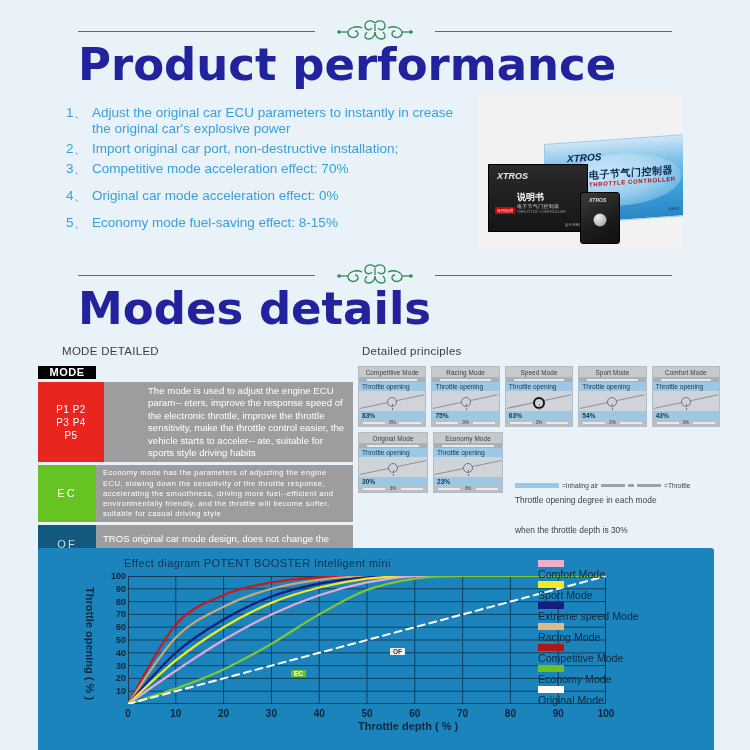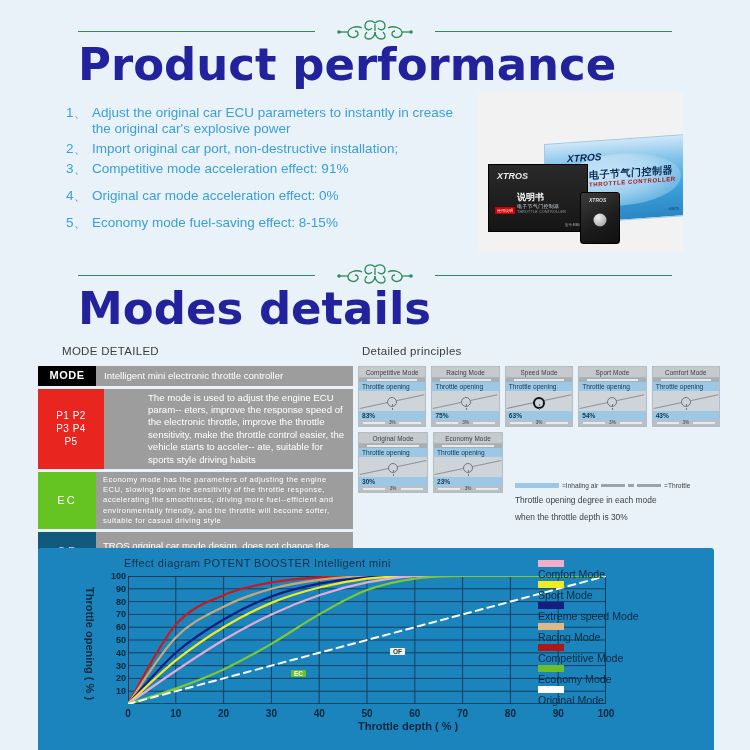--- a/index.html
+++ b/index.html
@@ -217,21 +217,21 @@
     <div class="bl">
       <span class="num">1、</span>
       <span class="txt">Adjust the original car ECU parameters to instantly in crease the original car's explosive power</span>
     </div>
     <div class="bl">
       <span class="num">2、</span>
       <span class="txt">Import original car port, non-destructive installation;</span>
     </div>
     <div class="bl">
       <span class="num">3、</span>
-      <span class="txt">Competitive mode acceleration effect: 91%</span>
+      <span class="txt">Competitive mode acceleration effect: 70%</span>
     </div>
     <div class="bl gap">
       <span class="num">4、</span>
       <span class="txt">Original car mode acceleration effect: 0%</span>
     </div>
     <div class="bl gap">
       <span class="num">5、</span>
       <span class="txt">Economy mode fuel-saving effect: 8-15%</span>
     </div>
   </div>
@@ -280,21 +280,20 @@
   </div>
 
   <div class="h1" id="title2">Modes details</div>
 
   <div class="slabel" id="lbl-mode">MODE DETAILED</div>
   <div class="slabel" id="lbl-principles">Detailed principles</div>
 
   <div class="mtable">
     <div class="mrow r-mode">
       <div class="mkey k-mode">MODE</div>
-      <div class="mval">Intelligent mini electronic throttle controller</div>
     </div>
     <div class="mrow">
       <div class="mkey k-p">
         <span style="white-space:pre-line">P1  P2
 P3  P4
 P5</span>
       </div>
       <div class="mval big">The mode is used to adjust the engine ECU param-- eters, improve the response speed of the electronic throttle, improve the throttle sensitivity, make the throttle control easier, the vehicle starts to acceler-- ate, suitable for sports style driving habits</div>
     </div>
     <div class="mrow">
@@ -415,21 +414,21 @@
   <div class="plegend">
     <div class="plg-row">
       <span class="plg-sw"></span>
       <span>=Inhaling air</span>
       <span class="plg-sw2"></span>
       <span class="plg-sw3"></span>
       <span class="plg-sw4"></span>
       <span>=Throttle</span>
     </div>
     <div class="plg-cap">Throttle opening degree in each mode</div>
-    <div class="plg-cap" style="margin-top:5px">when the throttle depth is 30%</div>
+    <div class="plg-cap" style="margin-top:18px">when the throttle depth is 30%</div>
   </div>
 
   <div class="chart">
     <div class="ch-title">Effect diagram  POTENT BOOSTER  Intelligent mini</div>
     <div class="ylab">Throttle opening ( % )</div>
     <div class="yticks" id="yticks">
         <span style="top: 119.2px;">10</span>
         <span style="top: 106.4px;">20</span>
         <span style="top: 93.6px;">30</span>
         <span style="top: 80.8px;">40</span>

